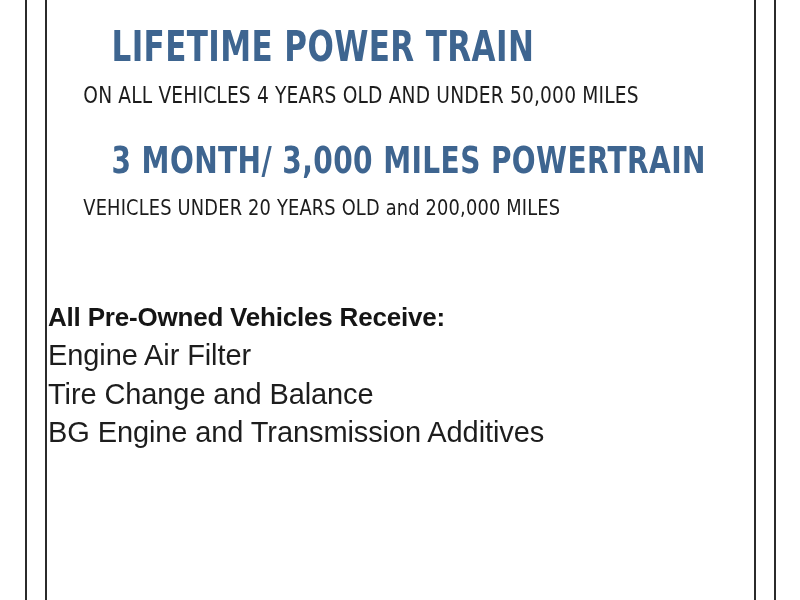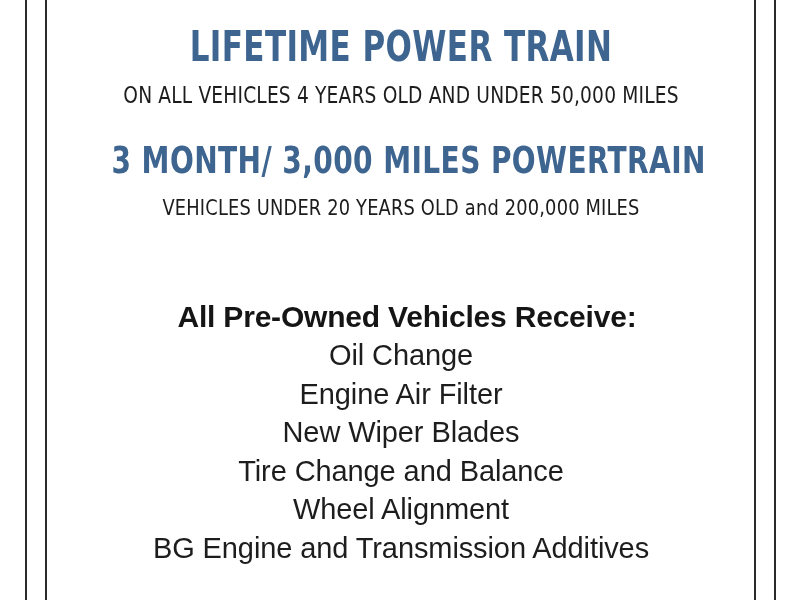--- a/index.html
+++ b/index.html
@@ -32,21 +32,20 @@
   .rule.right-inner { left: 754px; }
   .rule.right-outer { left: 774px; }
 
   
   #content {
     position: absolute;
     left: 48px;
     top: 0;
     width: 706px;
     height: 600px;
-    text-align: center;
   }
 
   
   .headline {
     color: #3e6590;
     font-family: "Liberation Sans Narrow", "DejaVu Sans Condensed", "Liberation Sans", sans-serif;
     font-weight: bold;
     letter-spacing: 0.5px;
     white-space: nowrap;
     line-height: 1;
@@ -97,25 +96,24 @@
   
   #services {
     position: absolute;
     left: 0;
     top: 298px;
     width: 706px;
   }
   #services-heading {
     color: #151515;
     font-weight: bold;
-    font-size: 30px;
+    font-size: 26px;
     line-height: 38px;
     white-space: nowrap;
     letter-spacing: -0.2px;
-    margin-left: 12px;
   }
   #services-list {
     list-style: none;
     margin: 0;
     padding: 0;
   }
   #services-list li {
     color: #1d1d1d;
     font-weight: normal;
     font-size: 29px;
@@ -142,24 +140,21 @@
 
     <div class="headline" id="headline-2">3 MONTH/ 3,000 MILES POWERTRAIN</div>
 
     <div class="subline" id="subline-2">VEHICLES UNDER 20 YEARS OLD and 200,000 MILES</div>
 
     <div id="services">
 
       <div id="services-heading">All Pre-Owned Vehicles Receive:</div>
 
       <ul id="services-list">
-        <li>Oil Change</li>
         <li>Engine Air Filter</li>
-        <li>New Wiper Blades</li>
         <li>Tire Change and Balance</li>
-        <li>Wheel Alignment</li>
         <li>BG Engine and Transmission Additives</li>
       </ul>
 
     </div>
 
   </div>
 </div>
 
 </body></html>

